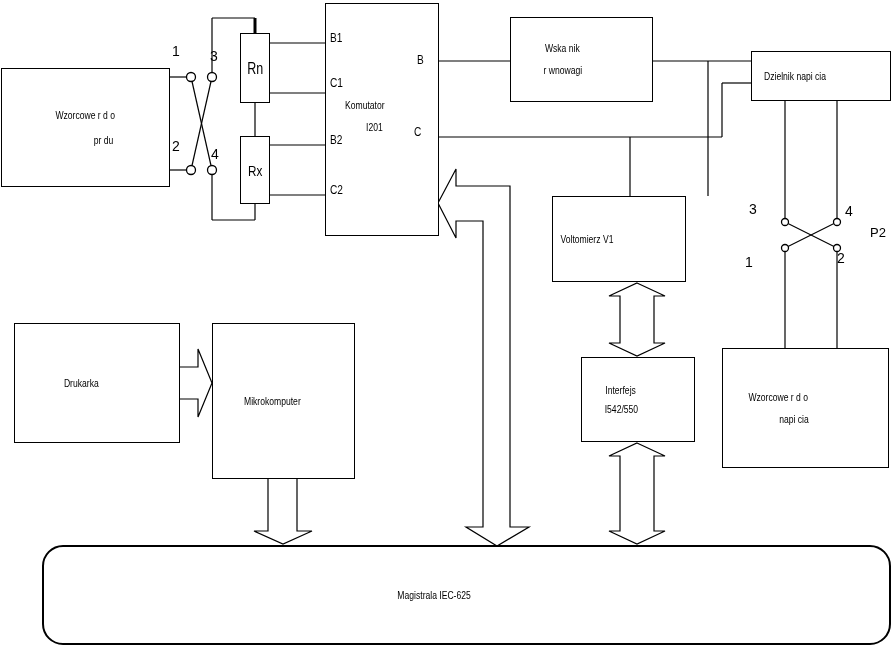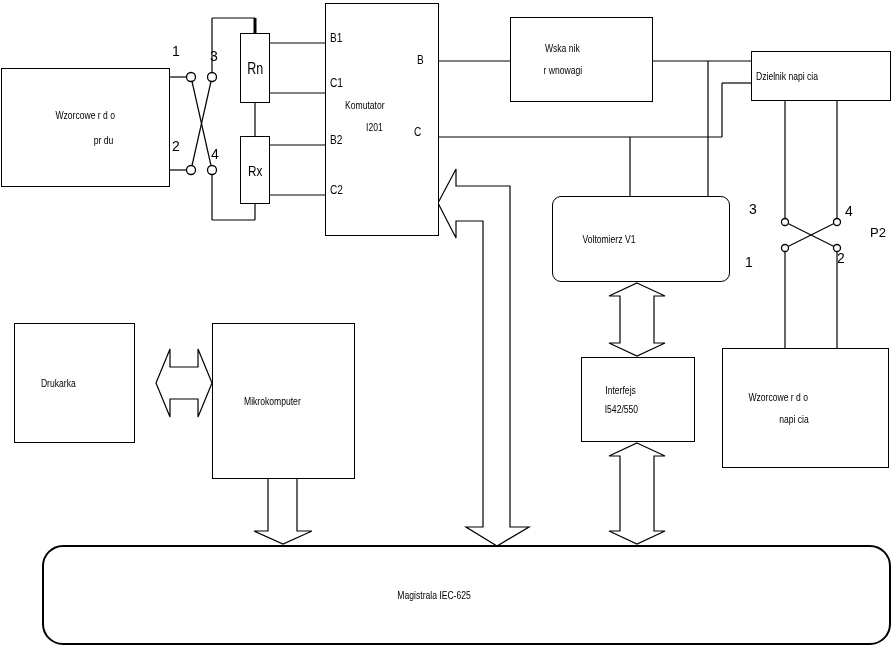--- a/index.html
+++ b/index.html
@@ -105,39 +105,39 @@
     <span class="condl" style="left:40px; top:117px;">I201</span>
     <span class="condl term" style="left:91px; top:49px;">B</span>
     <span class="condl term" style="left:88px; top:121px;">C</span>
   </div>
 
   <div class="bx" style="left:510px; top:17px; width:143px; height:85px; padding-right:38px;">
     <span class="cond">Wska nik</span>
     <span class="cond" style="margin-top:9px;">r wnowagi</span>
   </div>
 
-  <div class="bx" style="left:751px; top:51px; width:140px; height:50px; align-items:flex-start; padding-left:4px;text-align:right;">
+  <div class="bx" style="left:751px; top:51px; width:140px; height:50px; align-items:flex-start; padding-left:12px;text-align:right;">
     <span class="condl">Dzielnik napi cia</span>
   </div>
 
-  <div class="bx" style="left:552px; top:196px; width:178px; height:86px; padding-right:64px;border-radius:9px;">
+  <div class="bx" style="left:552px; top:196px; width:134px; height:86px; padding-right:64px;">
     <span class="cond">Voltomierz V1</span>
   </div>
 
   <div class="bx" style="left:581px; top:357px; width:114px; height:85px; padding-right:34px;">
     <span class="cond">Interfejs</span>
     <span class="cond" style="margin-top:6px;">I542/550</span>
   </div>
 
   <div class="bx" style="left:722px; top:348px; width:167px; height:120px; padding-right:55px;">
     <span class="cond">Wzorcowe r d o</span>
     <span class="cond" style="margin-top:9px; margin-left:32px;">napi cia</span>
   </div>
 
-  <div class="bx" style="left:14px; top:323px; width:121px; height:120px; padding-right:32px;">
+  <div class="bx" style="left:14px; top:323px; width:166px; height:120px; padding-right:32px;">
     <span class="cond">Drukarka</span>
   </div>
 
   <div class="bx" style="left:212px; top:323px; width:143px; height:156px; padding-right:23px;">
     <span class="cond">Mikrokomputer</span>
   </div>
 
   <div class="bx bus-bx" style="left:42px; top:545px; width:849px; height:100px; padding-right:64px;border-radius:21px;">
     <span class="cond">Magistrala IEC-625</span>
   </div>

